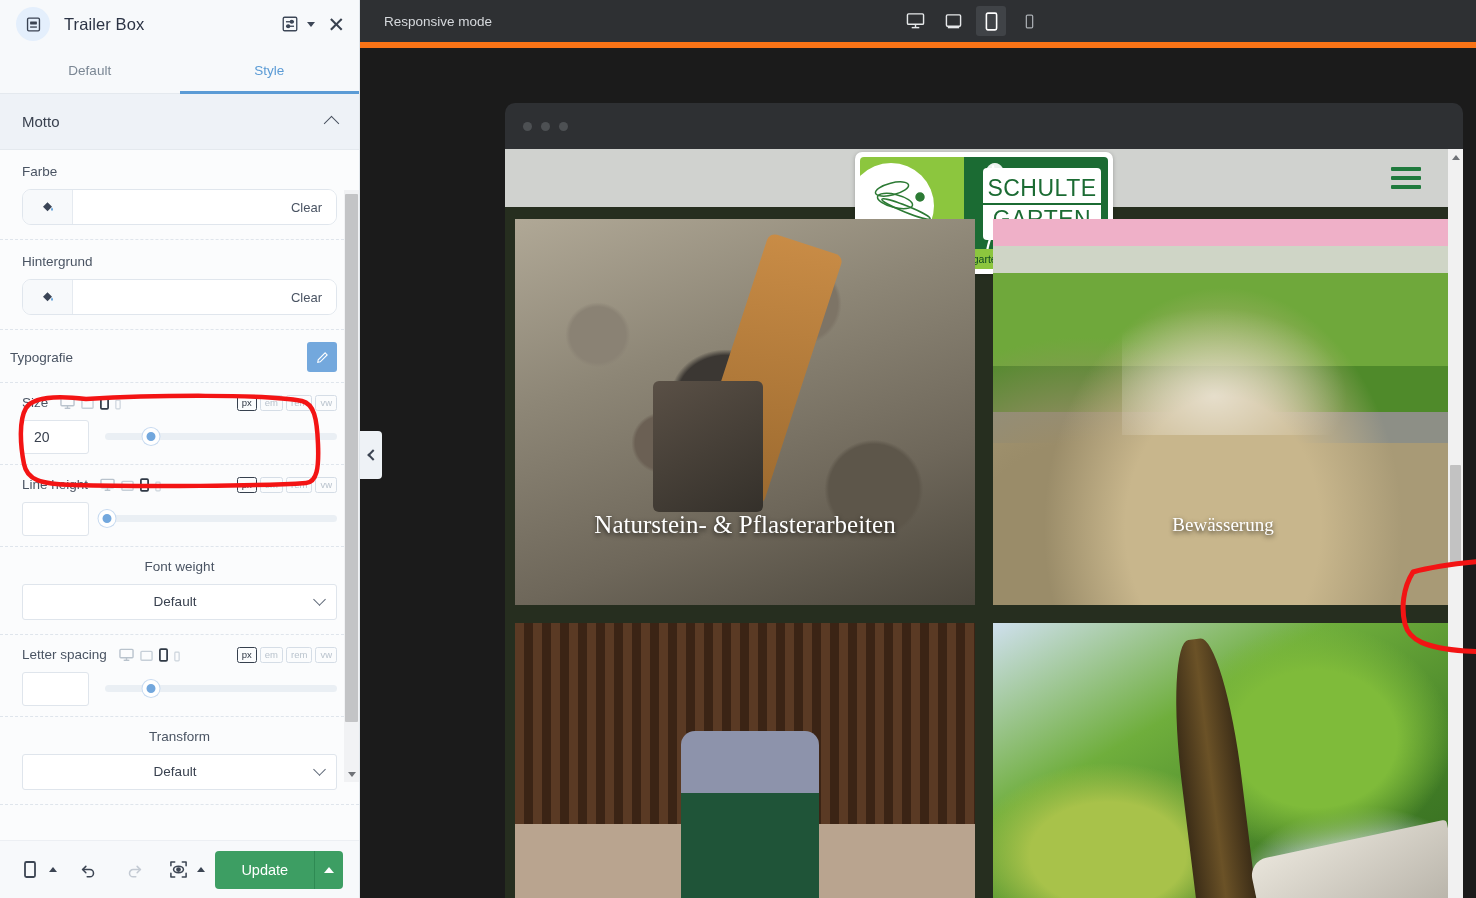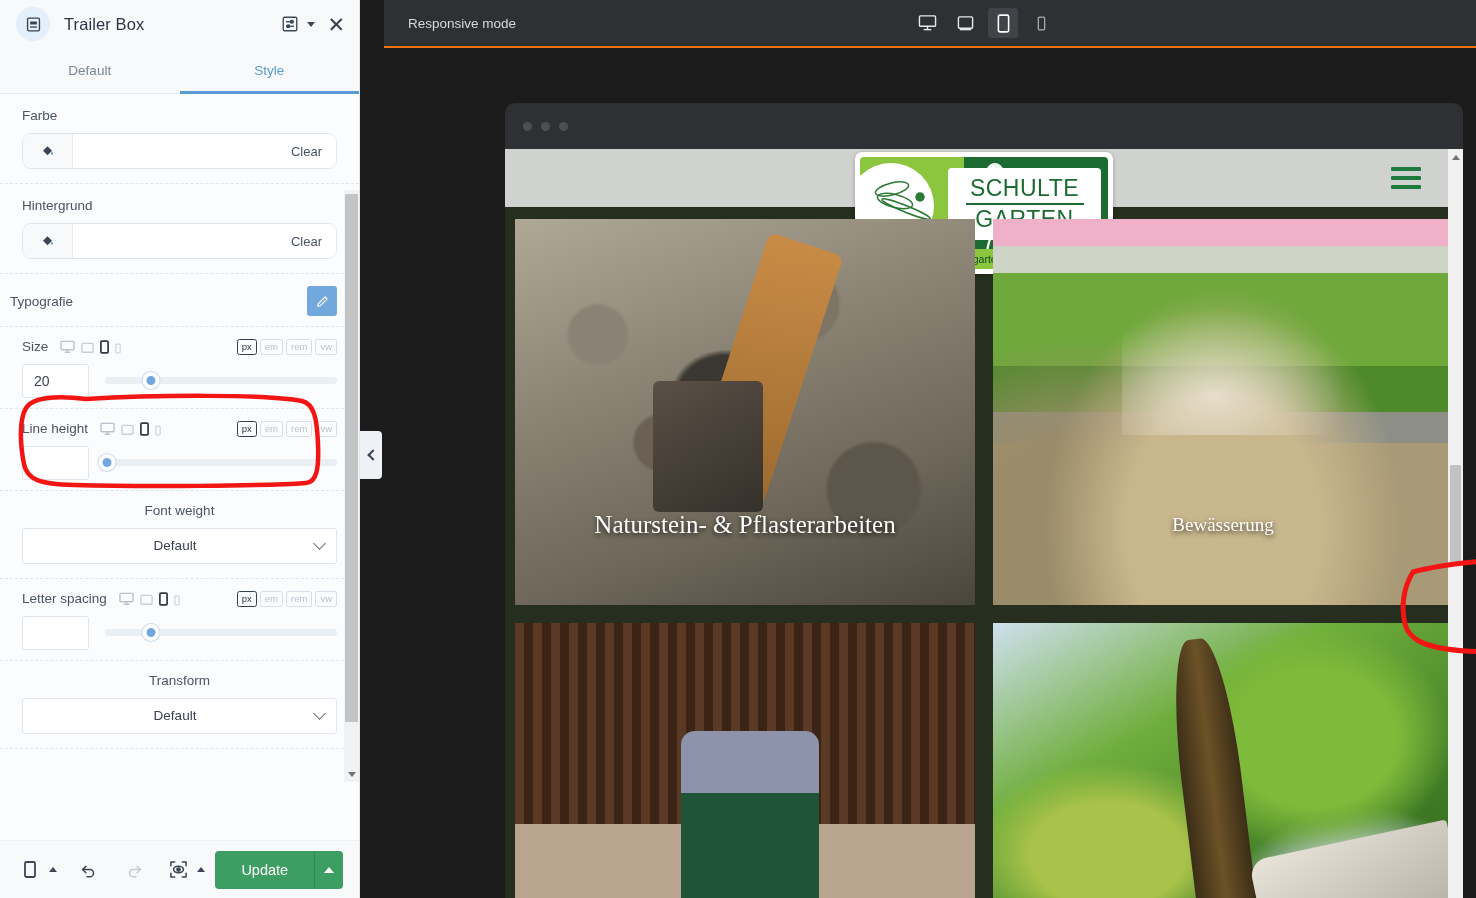--- a/index.html
+++ b/index.html
@@ -202,22 +202,21 @@
   .annot-size {
     position: absolute; left: 14px; top: 392px; width: 310px; height: 98px;
     z-index: 20; pointer-events: none;
   }
 
   
   .stage { flex: 1; position: relative; background: #1b1b1b; }
   .resp-bar {
     height: 48px; background: #2e3033;
     display: flex; align-items: center; padding: 16px 24px;
-    border-bottom: 2px solid #f97316;
-    margin-left: 24px;
+    border-bottom: 6px solid #f97316;
   }
   .resp-label { font-size: 13.5px; color: #d6d9dd; }
   .resp-icons { margin: 0 auto; display: flex; align-items: flex-end; gap: 8px; }
   .resp-btn {
     width: 30px; height: 30px; border-radius: 3px;
     display: flex; align-items: center; justify-content: center; cursor: pointer;
   }
   .resp-btn.active { background: #404347; }
 
   .canvas { position: absolute; left: 0; right: 0; top: 48px; bottom: 0; background: #1b1b1b; }
@@ -259,21 +258,21 @@
     box-shadow: 0 1px 4px rgba(0,0,0,.25);
   }
   .logo-inner { width: 100%; height: 100%; position: relative; border-radius: 4px; overflow: hidden; }
   .logo-left { position: absolute; left:0; top:0; width: 42%; height: 100%; background: #8cc63e; }
   .logo-right { position: absolute; left:42%; top:0; width: 58%; height: 100%; background: #1b6b33; }
   .logo-circle {
     position: absolute; left: -12px; top: 6px; width: 86px; height: 86px; border-radius: 50%;
     background: #fff;
   }
   .logo-plate {
-    position: absolute; right: 7px; top: 11px; width: 153px; height: 72px;
+    position: absolute; right: 7px; top: 11px; width: 118px; height: 72px;
     background: #fff; border-radius: 4px;
     display: flex; flex-direction: column; align-items: center; justify-content: center;
   }
   .logo-t1 { font-size: 23px; color: #1b6b33; letter-spacing: .5px; line-height: 1; font-family: "Liberation Sans", sans-serif; }
   .logo-rule { width: 118px; height: 2px; background: #1b6b33; margin: 3px 0; }
   .logo-t2 { font-size: 23px; color: #1b6b33; letter-spacing: .5px; line-height: 1; }
   .logo-urlbar {
     position: absolute; left: 42%; right: 0; bottom: 0; height: 20px; background: #8cc63e;
     display: flex; align-items: center; justify-content: center;
   }
@@ -408,20 +407,24 @@
       <div class="close-x">✕</div>
     </div>
 
     <div class="tabs">
       <div class="tab">Default</div>
       <div class="tab active">Style</div>
     </div>
 
     <div class="panel-scroll">
 
+      <div class="section-head">
+        <div class="section-title">Motto</div>
+        <div class="chev-up"></div>
+      </div>
 
       <div class="field div">
         <div class="field-label">Farbe</div>
         <div class="color-row">
           <div class="color-swatch">
             <svg width="15" height="15" viewBox="0 0 20 20">
               <path d="M4 9 L10 3 L16 9 L10 15 Z" fill="#3b4556"></path>
               <path d="M16 10 q2.5 3 0 4.6 q-2.5-1.6 0-4.6z" fill="#5b9bd5"></path>
             </svg>
           </div>

